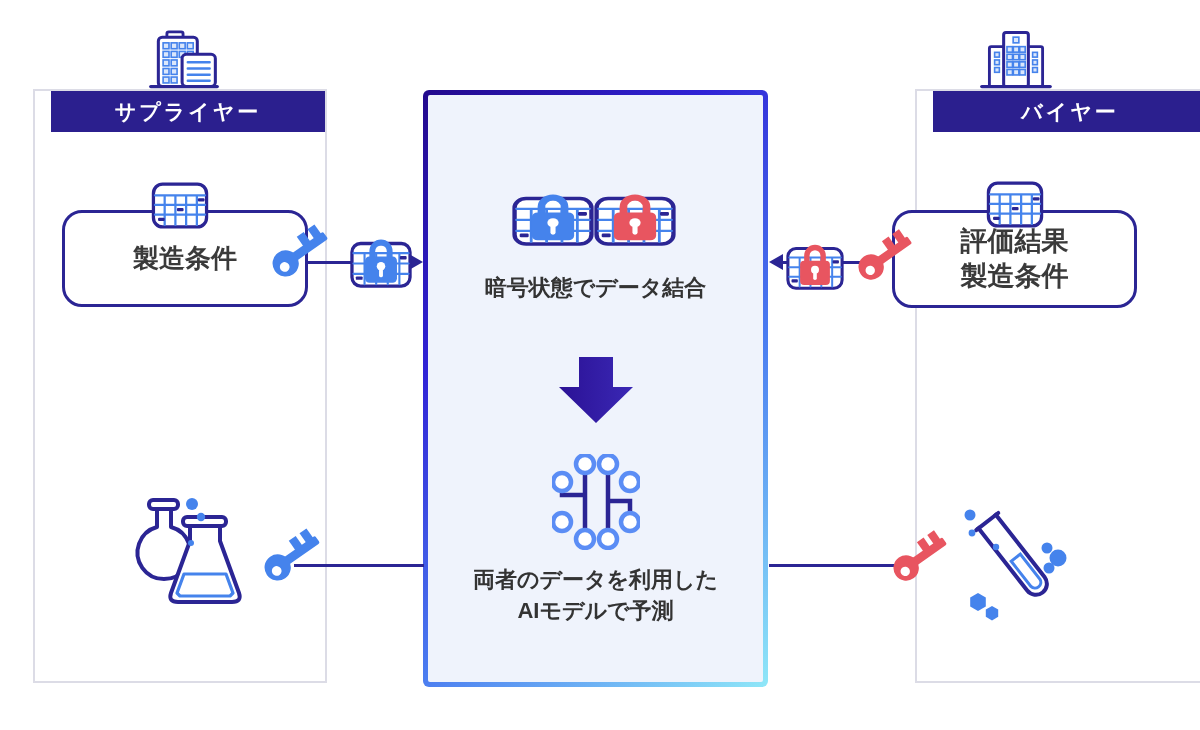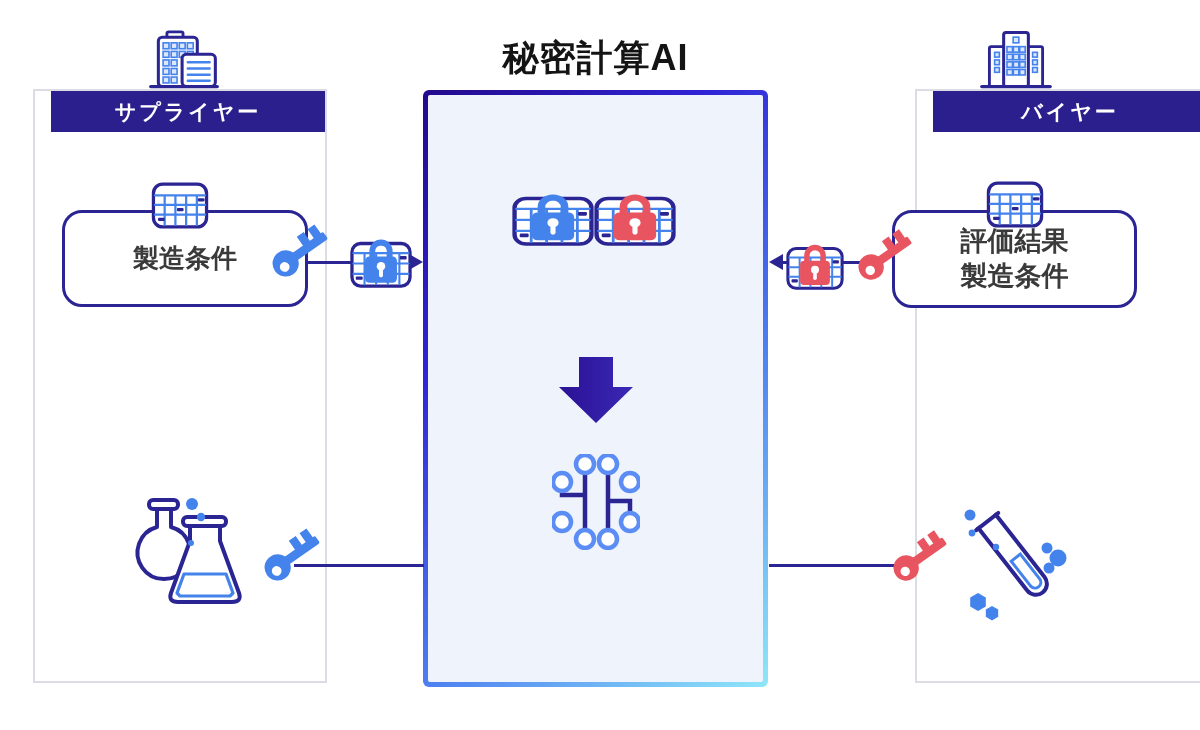--- a/index.html
+++ b/index.html
@@ -98,21 +98,20 @@
         <rect x="56" y="27.5" width="9" height="13" class="key-f"></rect>
         <circle cx="16" cy="44" r="14" class="key-f"></circle>
         <circle cx="13" cy="46.5" r="5.2" fill="#fff"></circle>
       </g>
     </symbol>
   </defs>
 </svg>
 
 <div class="canvas">
 
-  <div class="main-title">秘密計算AI</div>
 
   <svg class="abs icon" style="left:146px;top:28px" width="76" height="62" viewBox="0 0 80 64">
     <rect x="22" y="3.5" width="17" height="9" rx="2" class="frame" stroke-width="3"></rect>
     <rect x="13" y="9" width="41" height="52" rx="4" class="frame" stroke-width="3.2"></rect>
     <g>
       <rect class="win" x="18" y="15" width="6.2" height="6.2"></rect>
         <rect class="win" x="26.5" y="15" width="6.2" height="6.2"></rect>
         <rect class="win" x="35" y="15" width="6.2" height="6.2"></rect>
         <rect class="win" x="43.5" y="15" width="6.2" height="6.2"></rect>
       <rect class="win" x="18" y="24" width="6.2" height="6.2"></rect>
@@ -153,20 +152,21 @@
 
   <div class="center-panel">
     <div class="center-panel-inner"></div>
   </div>
 
   <svg class="abs icon" style="left:512px;top:182px" width="164" height="64" viewBox="0 0 128 62" preserveAspectRatio="none">
     <use href="#sym-ltbl" x="0" width="64" height="62" style="--lock-c:var(--accent-blue)"></use>
     <use href="#sym-ltbl" x="64" width="64" height="62" style="--lock-c:var(--accent-red)"></use>
   </svg>
 
+  <div class="cap" style="top:272px">暗号状態でデータ結合</div>
 
   <svg class="abs icon" style="left:559px;top:357px" width="74" height="66" viewBox="0 0 74 66">
     <defs>
         <linearGradient id="agrad" x1="0" y1="0" x2="1" y2="0">
       <stop offset="0" class="st-a"></stop>
           <stop offset="1" class="st-b"></stop>
     </linearGradient>
       </defs>
     <polygon points="20,0 54,0 54,30 74,30 37,66 0,30 20,30" fill="url(#agrad)"></polygon>
   </svg>
@@ -176,20 +176,24 @@
     <circle class="node" cx="33" cy="9" r="9"></circle>
       <circle class="node" cx="56" cy="9" r="9"></circle>
     <circle class="node" cx="10" cy="27" r="9"></circle>
       <circle class="node" cx="78" cy="27" r="9"></circle>
     <circle class="node" cx="10" cy="67" r="9"></circle>
       <circle class="node" cx="78" cy="67" r="9"></circle>
     <circle class="node" cx="33" cy="84" r="9"></circle>
       <circle class="node" cx="56" cy="84" r="9"></circle>
   </svg>
 
+  <div class="cap" style="top:564px">
+    <div>両者のデータを利用した</div>
+    <div>AIモデルで予測</div>
+  </div>
 
   <svg class="abs icon" style="left:978px;top:28px" width="76" height="62" viewBox="0 0 80 64">
     <rect x="12" y="19" width="17" height="42" rx="2" class="frame" stroke-width="3"></rect>
     <rect x="51" y="19" width="17" height="42" rx="2" class="frame" stroke-width="3"></rect>
     <rect x="27" y="4" width="26" height="57" rx="2.5" class="frame" stroke-width="3.2"></rect>
     <g>
       <rect class="win" x="37" y="9" width="6" height="6"></rect>
       <rect class="win" x="30.5" y="19" width="5.8" height="5.8"></rect>
         <rect class="win" x="37.2" y="19" width="5.8" height="5.8"></rect>
         <rect class="win" x="43.9" y="19" width="5.8" height="5.8"></rect>

